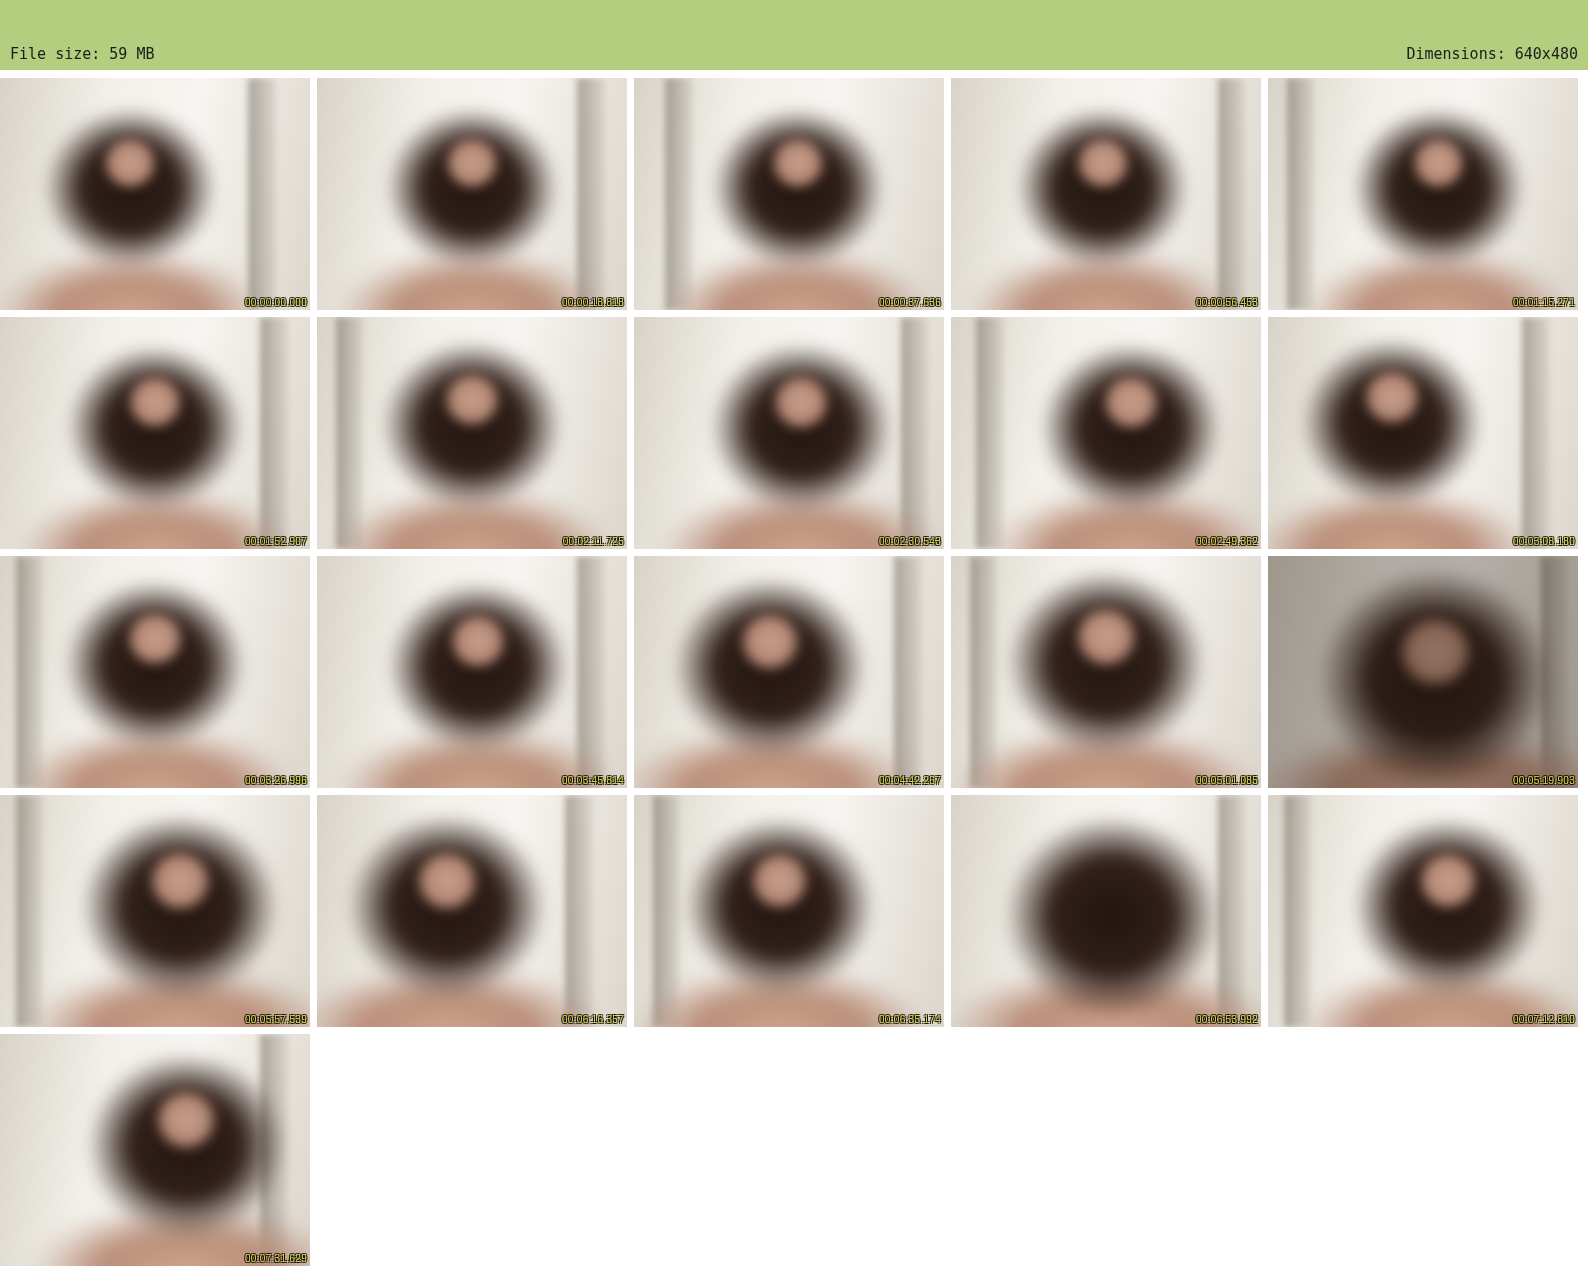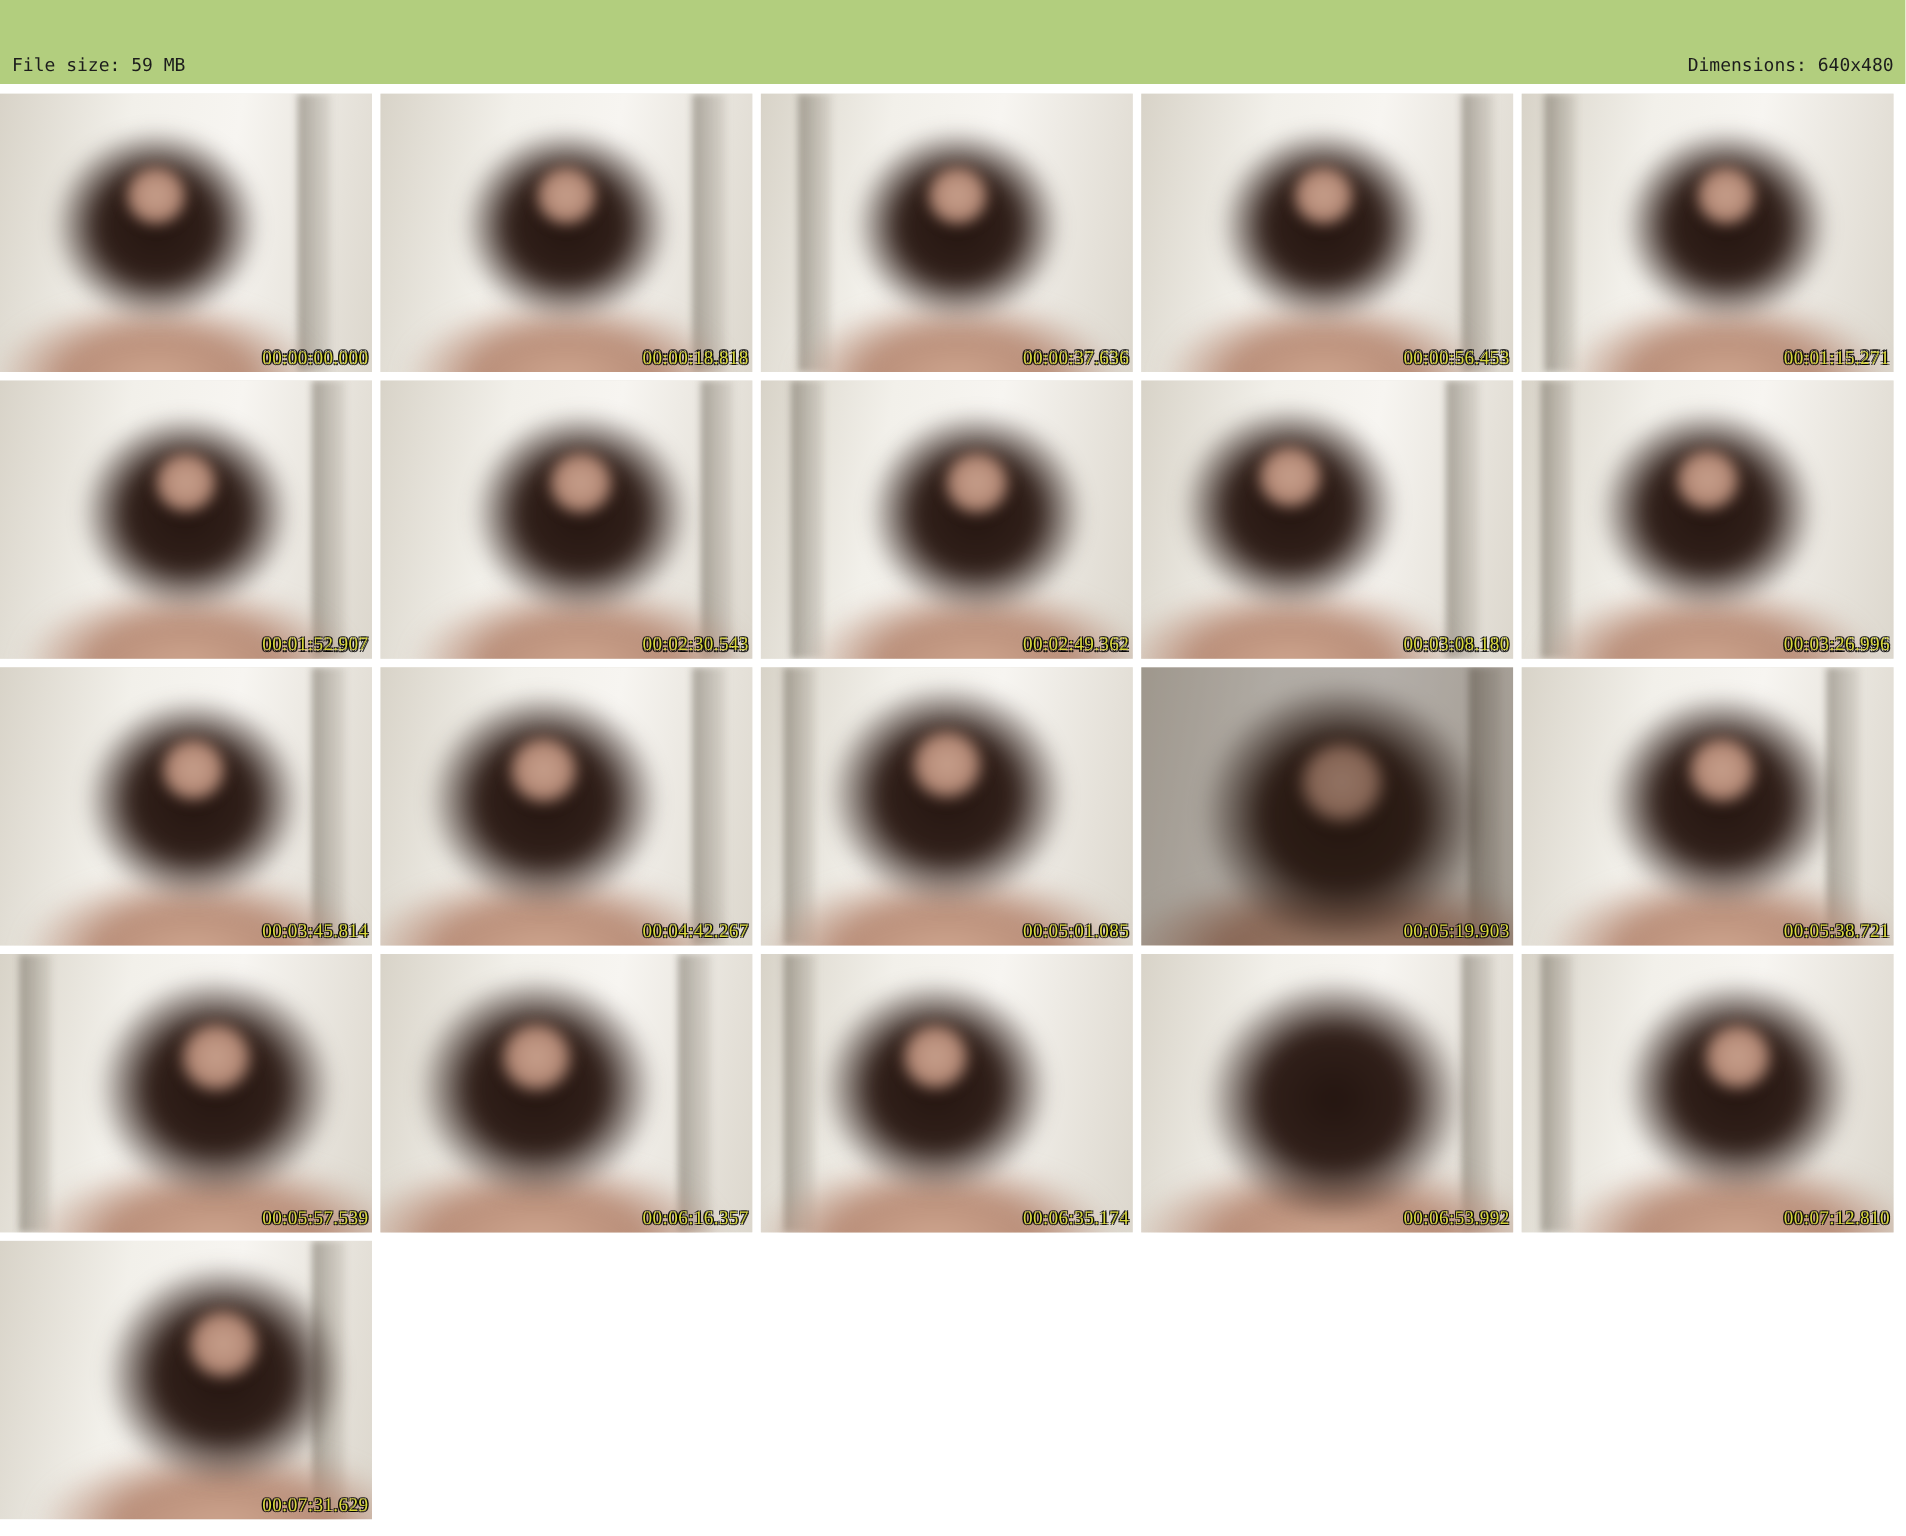--- a/index.html
+++ b/index.html
@@ -58,22 +58,22 @@
   }
   .hair  { filter: blur(7px); }
   .face  { filter: blur(5px); }
   .torso { filter: blur(9px); }
   .shade { position: absolute; inset: 0; background: rgba(38,24,16,0.32); }
 
   .ts {
     position: absolute;
     right: 3px;
     bottom: 2px;
-    font-family: Liberation Serif, serif;
-    font-size: 16px;
+    font-family: Liberation Sans, sans-serif;
+    font-size: 10px;
     letter-spacing: 0.3px;
     color: var(--ts-color, #d8d83c);
     text-shadow: -1px -1px 0 rgba(0,0,0,.85), 1px -1px 0 rgba(0,0,0,.85),
                  -1px 1px 0 rgba(0,0,0,.85), 1px 1px 0 rgba(0,0,0,.85);
   }
 </style>
 </head>
 <body>
 
 <header class="meta-bar">
@@ -149,20 +149,30 @@
     <div class="ph">
         <div class="wall"></div>
         <div class="door" style="left: 84%;"></div>
         <div class="layer torso" style="left: 50%; top: 102%; width: 89.76%; height: 58%; transform: translate(-50%, -50%); background: radial-gradient(closest-side, rgb(207, 166, 143), rgb(185, 142, 121) 55%, rgba(185, 142, 121, 0) 100%);"></div>
         <div class="layer hair" style="left: 50%; top: 44%; width: 57.12%; height: 71.4%; transform: translate(-50%, -45%); background: radial-gradient(closest-side, rgb(36, 21, 16), rgb(49, 32, 26) 55%, rgba(49, 32, 26, 0) 100%);"></div>
         <div class="layer face" style="left: 50%; top: 34%; width: 19.38%; height: 25.5%; transform: translate(-50%, -40%); background: radial-gradient(closest-side, rgb(199, 159, 139), rgb(181, 138, 119) 60%, rgba(181, 138, 119, 0) 100%);"></div>
       </div>
     <figcaption class="ts">00:01:52.907</figcaption>
   </figure>
 
+  <figure class="thumb">
+    <div class="ph">
+        <div class="wall"></div>
+        <div class="door" style="left: 6%;"></div>
+        <div class="layer torso" style="left: 50%; top: 102%; width: 92.4%; height: 58%; transform: translate(-50%, -50%); background: radial-gradient(closest-side, rgb(207, 166, 143), rgb(185, 142, 121) 55%, rgba(185, 142, 121, 0) 100%);"></div>
+        <div class="layer hair" style="left: 50%; top: 43%; width: 58.8%; height: 73.5%; transform: translate(-50%, -45%); background: radial-gradient(closest-side, rgb(36, 21, 16), rgb(49, 32, 26) 55%, rgba(49, 32, 26, 0) 100%);"></div>
+        <div class="layer face" style="left: 50%; top: 33%; width: 19.95%; height: 26.25%; transform: translate(-50%, -40%); background: radial-gradient(closest-side, rgb(199, 159, 139), rgb(181, 138, 119) 60%, rgba(181, 138, 119, 0) 100%);"></div>
+      </div>
+    <figcaption class="ts">00:02:11.725</figcaption>
+  </figure>
 
   <figure class="thumb">
     <div class="ph">
         <div class="wall"></div>
         <div class="door" style="left: 86%;"></div>
         <div class="layer torso" style="left: 54%; top: 102%; width: 92.4%; height: 58%; transform: translate(-50%, -50%); background: radial-gradient(closest-side, rgb(207, 166, 143), rgb(185, 142, 121) 55%, rgba(185, 142, 121, 0) 100%);"></div>
         <div class="layer hair" style="left: 54%; top: 44%; width: 58.8%; height: 73.5%; transform: translate(-50%, -45%); background: radial-gradient(closest-side, rgb(36, 21, 16), rgb(49, 32, 26) 55%, rgba(49, 32, 26, 0) 100%);"></div>
         <div class="layer face" style="left: 54%; top: 34%; width: 19.95%; height: 26.25%; transform: translate(-50%, -40%); background: radial-gradient(closest-side, rgb(199, 159, 139), rgb(181, 138, 119) 60%, rgba(181, 138, 119, 0) 100%);"></div>
       </div>
     <figcaption class="ts">00:02:30.543</figcaption>
@@ -241,30 +251,20 @@
         <div class="wall"></div>
         <div class="door" style="left: 88%;"></div>
         <div class="layer torso" style="left: 54%; top: 102%; width: 118.8%; height: 58%; transform: translate(-50%, -50%); background: radial-gradient(closest-side, rgb(207, 166, 143), rgb(185, 142, 121) 55%, rgba(185, 142, 121, 0) 100%);"></div>
         <div class="layer hair" style="left: 54%; top: 48%; width: 75.6%; height: 94.5%; transform: translate(-50%, -45%); background: radial-gradient(closest-side, rgb(36, 21, 16), rgb(49, 32, 26) 55%, rgba(49, 32, 26, 0) 100%);"></div>
         <div class="layer face" style="left: 54%; top: 38%; width: 25.65%; height: 33.75%; transform: translate(-50%, -40%); background: radial-gradient(closest-side, rgb(199, 159, 139), rgb(181, 138, 119) 60%, rgba(181, 138, 119, 0) 100%);"></div>
         <div class="shade"></div>
       </div>
     <figcaption class="ts">00:05:19.903</figcaption>
   </figure>
 
-  <figure class="thumb">
-    <div class="ph">
-        <div class="wall"></div>
-        <div class="door" style="left: 82%;"></div>
-        <div class="layer torso" style="left: 54%; top: 102%; width: 96.8%; height: 58%; transform: translate(-50%, -50%); background: radial-gradient(closest-side, rgb(207, 166, 143), rgb(185, 142, 121) 55%, rgba(185, 142, 121, 0) 100%);"></div>
-        <div class="layer hair" style="left: 54%; top: 44%; width: 61.6%; height: 77%; transform: translate(-50%, -45%); background: radial-gradient(closest-side, rgb(36, 21, 16), rgb(49, 32, 26) 55%, rgba(49, 32, 26, 0) 100%);"></div>
-        <div class="layer face" style="left: 54%; top: 34%; width: 20.9%; height: 27.5%; transform: translate(-50%, -40%); background: radial-gradient(closest-side, rgb(199, 159, 139), rgb(181, 138, 119) 60%, rgba(181, 138, 119, 0) 100%);"></div>
-      </div>
-    <figcaption class="ts">00:05:38.721</figcaption>
-  </figure>
 
   <figure class="thumb">
     <div class="ph">
         <div class="wall"></div>
         <div class="door" style="left: 5%;"></div>
         <div class="layer torso" style="left: 58%; top: 102%; width: 101.2%; height: 58%; transform: translate(-50%, -50%); background: radial-gradient(closest-side, rgb(207, 166, 143), rgb(185, 142, 121) 55%, rgba(185, 142, 121, 0) 100%);"></div>
         <div class="layer hair" style="left: 58%; top: 44%; width: 64.4%; height: 80.5%; transform: translate(-50%, -45%); background: radial-gradient(closest-side, rgb(36, 21, 16), rgb(49, 32, 26) 55%, rgba(49, 32, 26, 0) 100%);"></div>
         <div class="layer face" style="left: 58%; top: 34%; width: 21.85%; height: 28.75%; transform: translate(-50%, -40%); background: radial-gradient(closest-side, rgb(199, 159, 139), rgb(181, 138, 119) 60%, rgba(181, 138, 119, 0) 100%);"></div>
       </div>
     <figcaption class="ts">00:05:57.539</figcaption>

